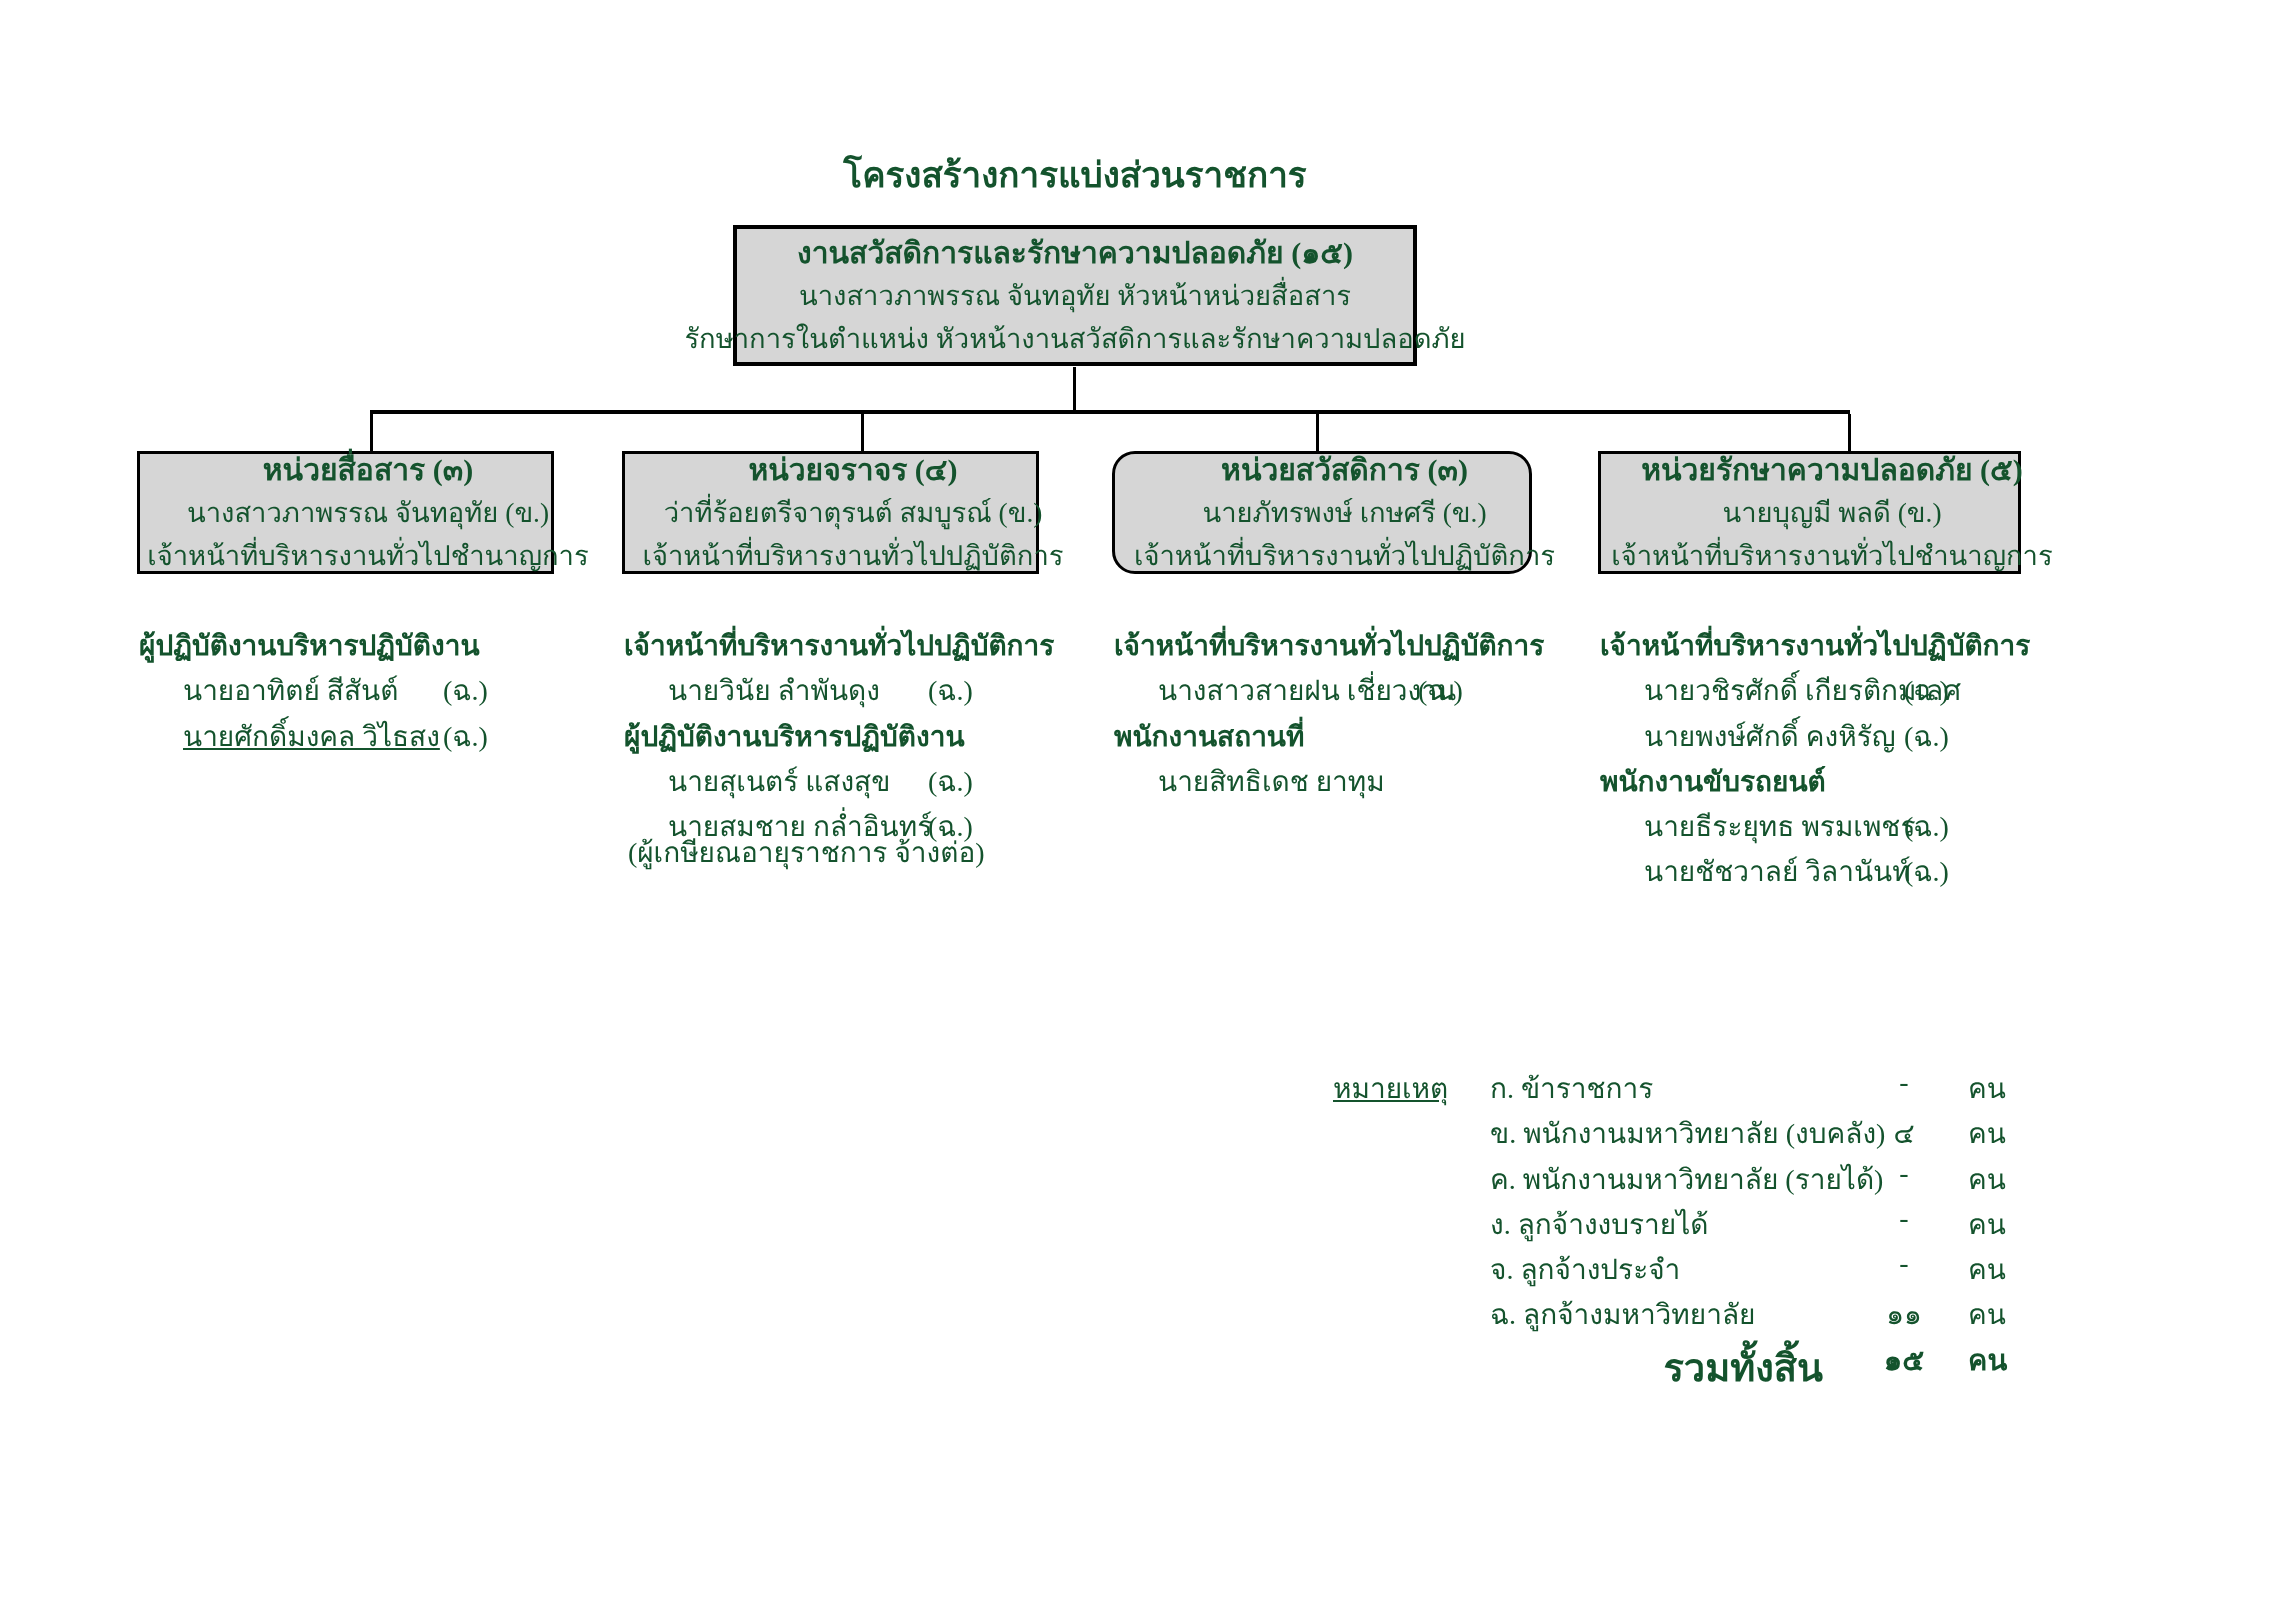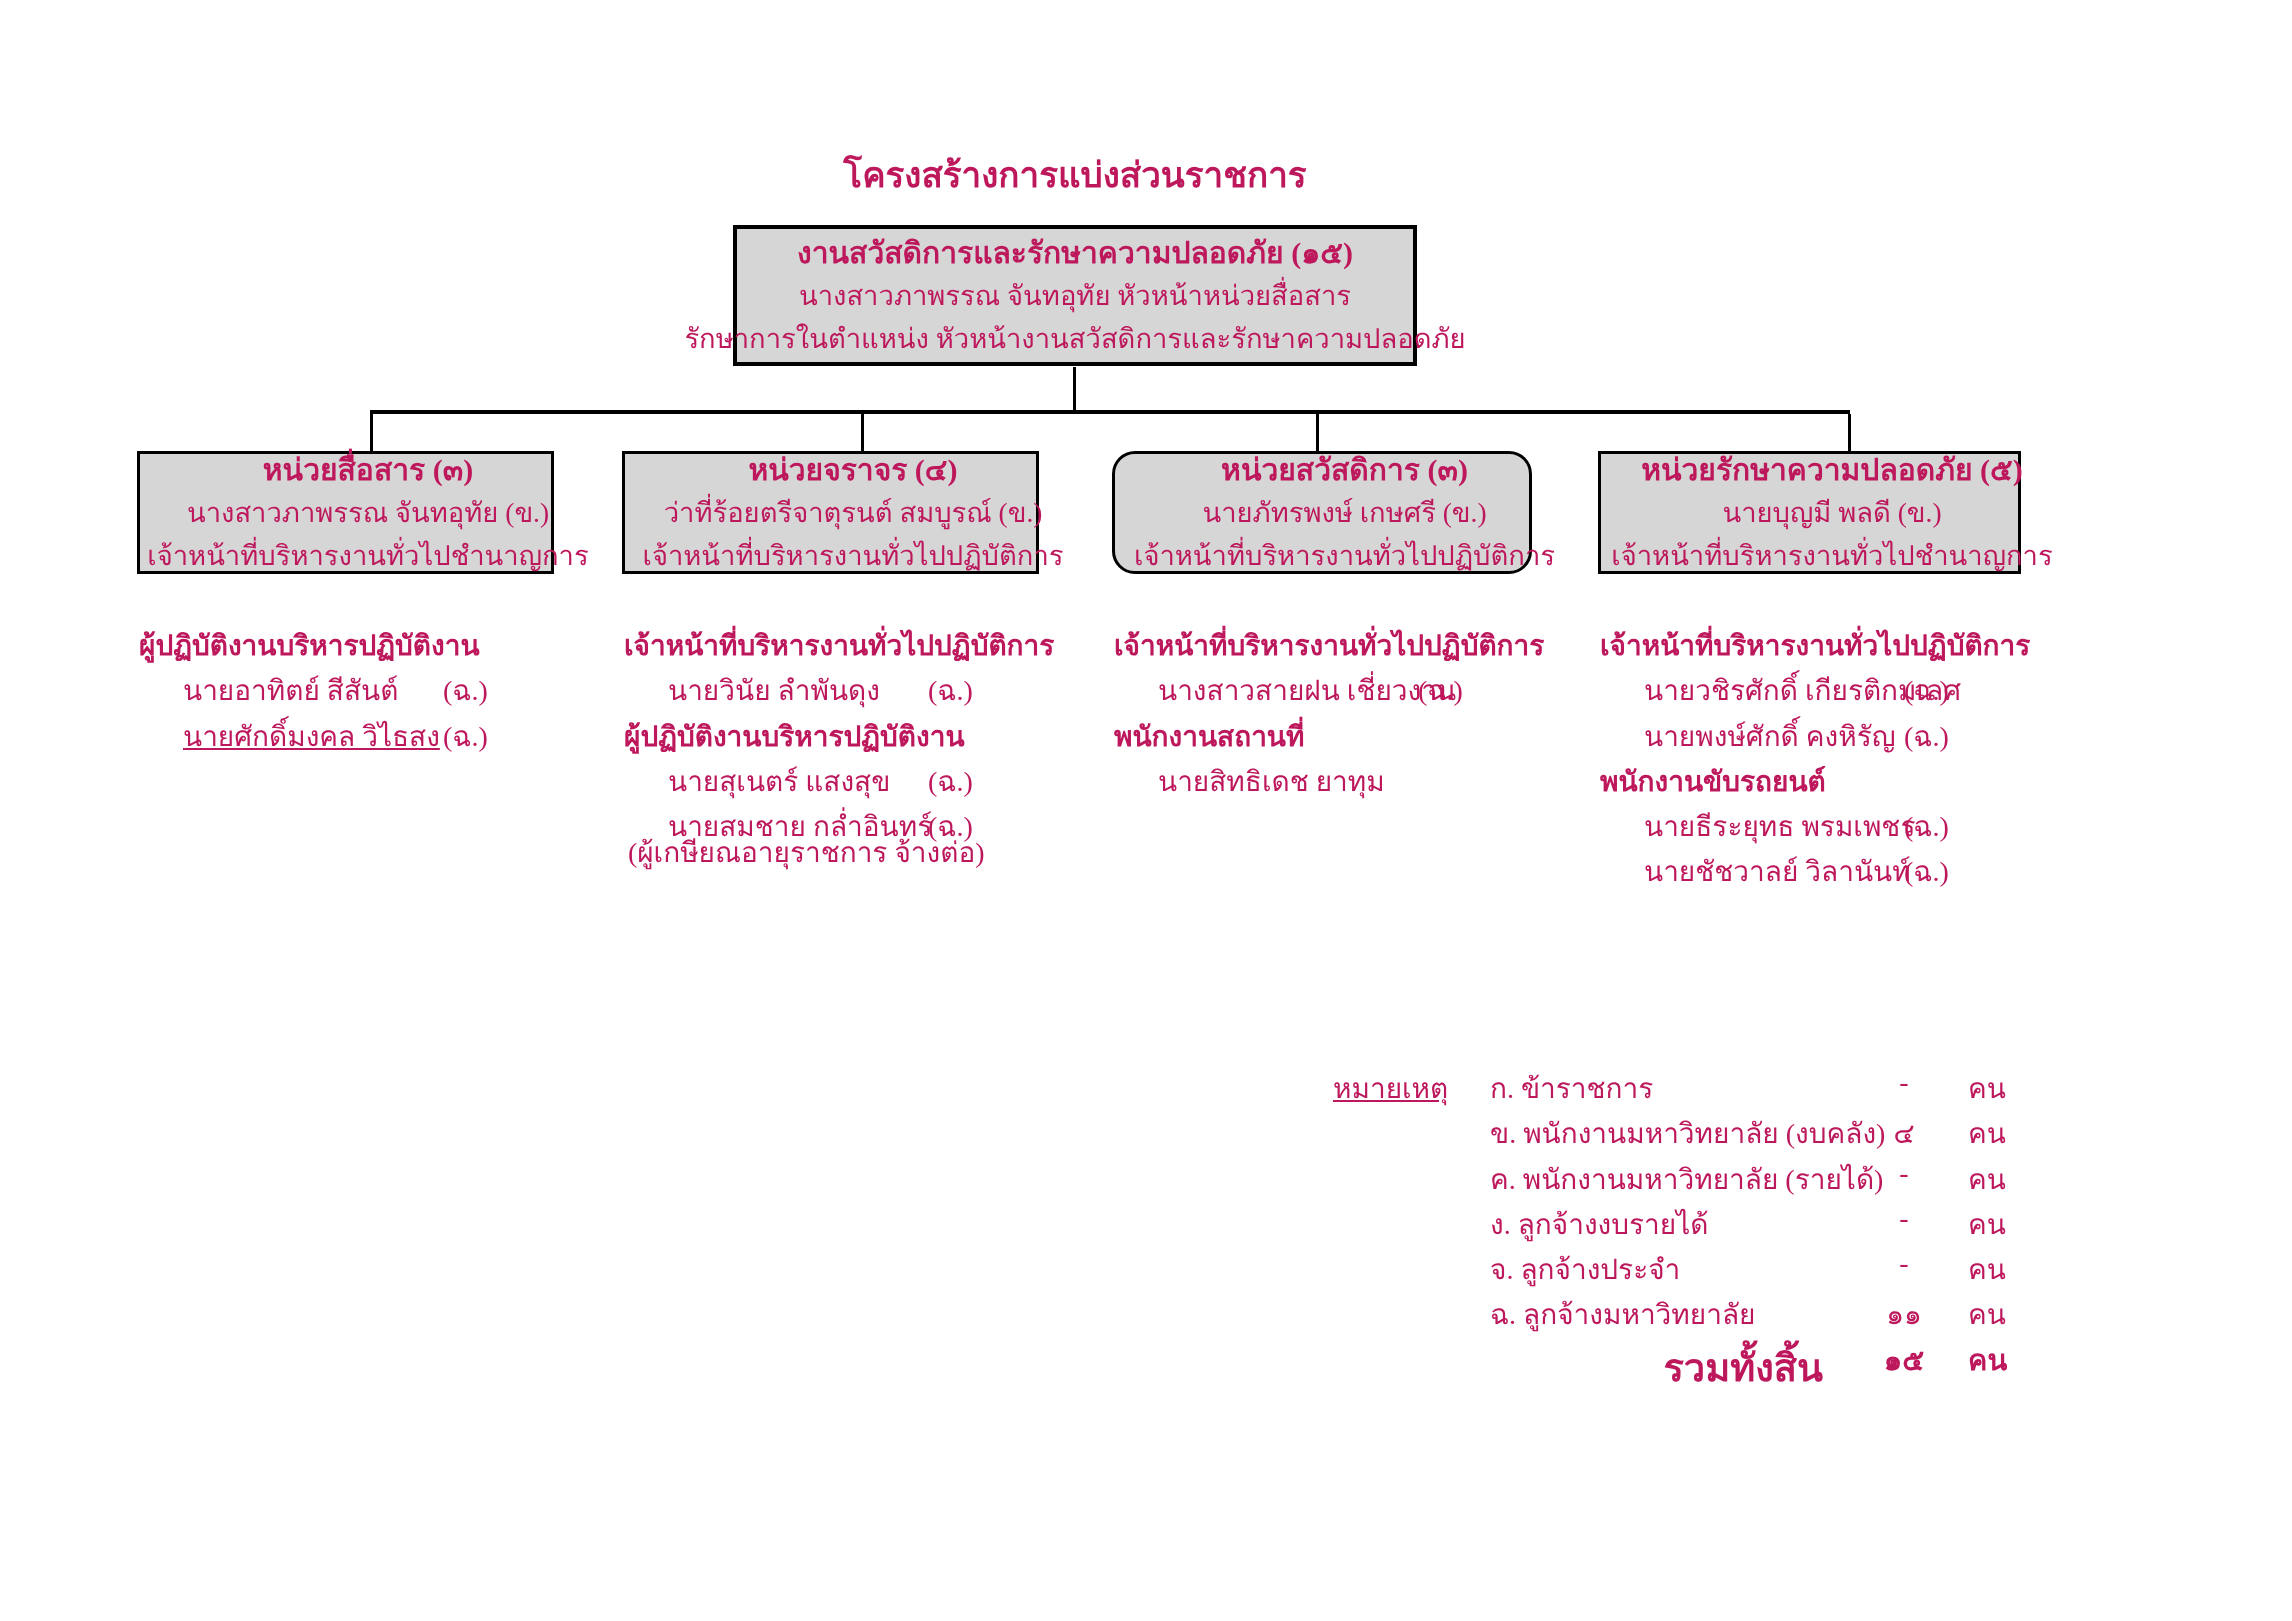--- a/index.html
+++ b/index.html
@@ -2,21 +2,21 @@
 <html><head>
 <meta charset="utf-8">
 <style>
   * { box-sizing: border-box; margin: 0; padding: 0; }
   html, body { background: #ffffff; }
   .page {
     position: relative;
     width: 2293px;
     height: 1621px;
     background: #ffffff;
-    color: #be185d;
+    color: #14532d;
     font-family: "Liberation Serif", "DejaVu Serif", serif;
     overflow: hidden;
   }
   .page-title {
     position: absolute;
     left: 733px; top: 147px; width: 684px;
     text-align: center;
     font-size: 35px;
     font-weight: bold;
     white-space: nowrap;

